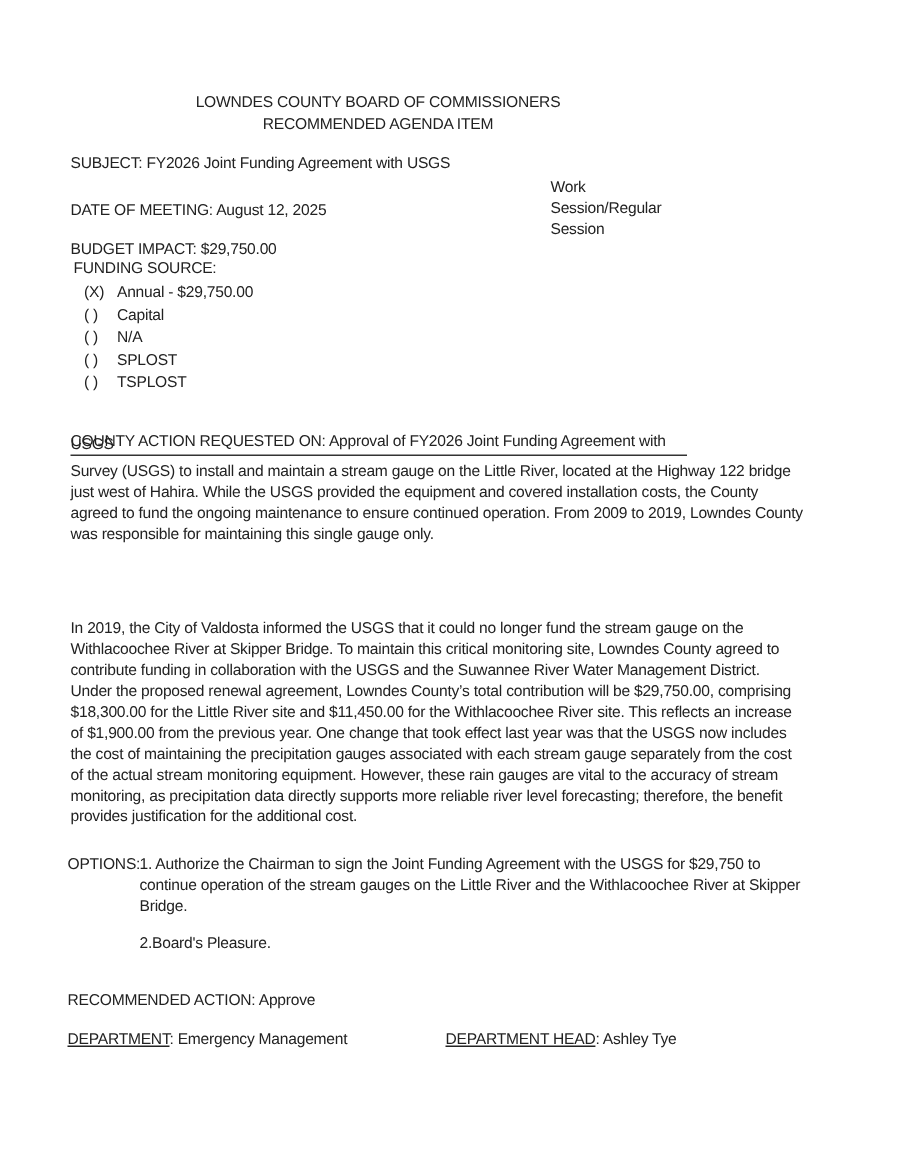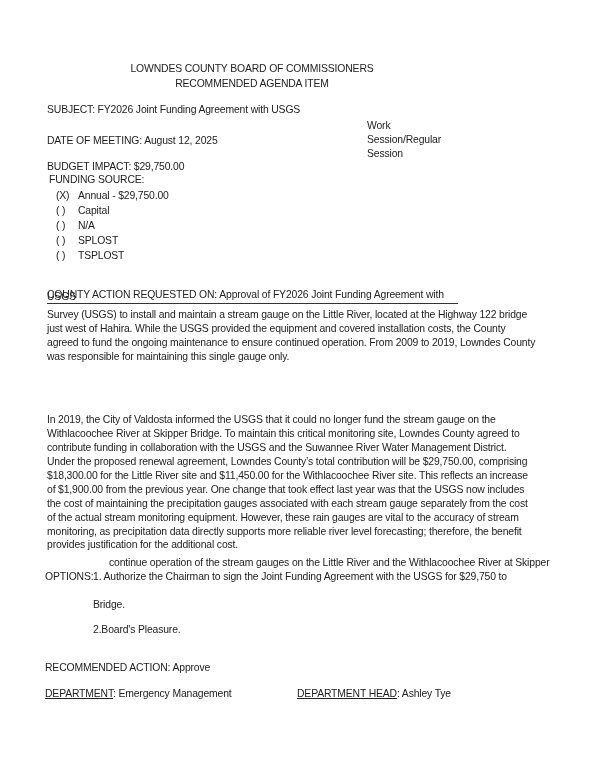--- a/index.html
+++ b/index.html
@@ -82,21 +82,21 @@
   <span class="ln">of $1,900.00 from the previous year.  One change that took effect last year was that the USGS now includes</span>
   <span class="ln">the cost of maintaining the precipitation gauges associated with each stream gauge separately from the cost</span>
   <span class="ln">of the actual stream monitoring equipment. However, these rain gauges are vital to the accuracy of stream</span>
   <span class="ln">monitoring, as precipitation data directly supports more reliable river level forecasting; therefore, the benefit</span>
   <span class="ln">provides justification for the additional cost.</span>
 </div>
 
 <div>
   <div class="t" style="left:45px;top:570px;">OPTIONS:</div>
   <div class="t" style="left:93px;top:570px;">1. Authorize the Chairman to sign the Joint Funding Agreement with the USGS for $29,750 to</div>
-  <div class="t" style="left:93px;top:556px;margin-left:16px;">continue operation of the stream gauges on the Little River and the Withlacoochee River at Skipper</div>
+  <div class="t" style="left:93px;top:584px;">continue operation of the stream gauges on the Little River and the Withlacoochee River at Skipper</div>
   <div class="t" style="left:93px;top:598px;">Bridge.</div>
   <div class="t" style="left:93px;top:623px;">2.Board's Pleasure.</div>
 </div>
 
 <div class="t" style="left:45px;top:661px;">RECOMMENDED ACTION: Approve</div>
 
 <div class="t" style="left:45px;top:687px;">
   <span class="u">DEPARTMENT</span><span>: Emergency Management</span>
 </div>
 <div class="t" style="left:297px;top:687px;">

